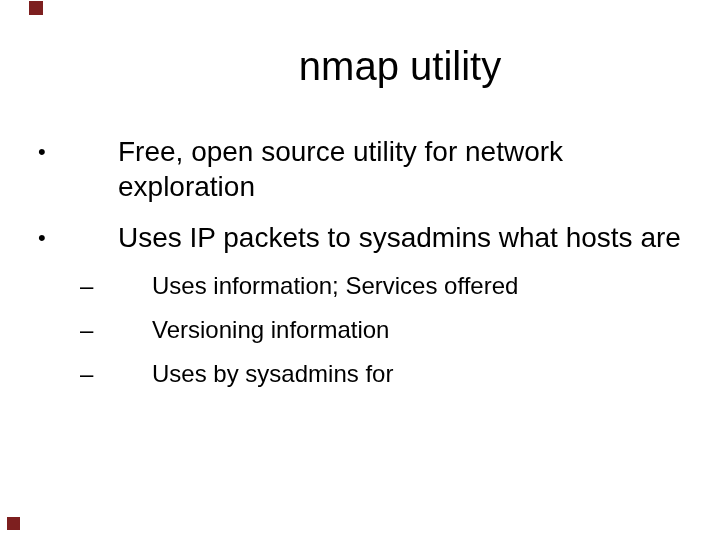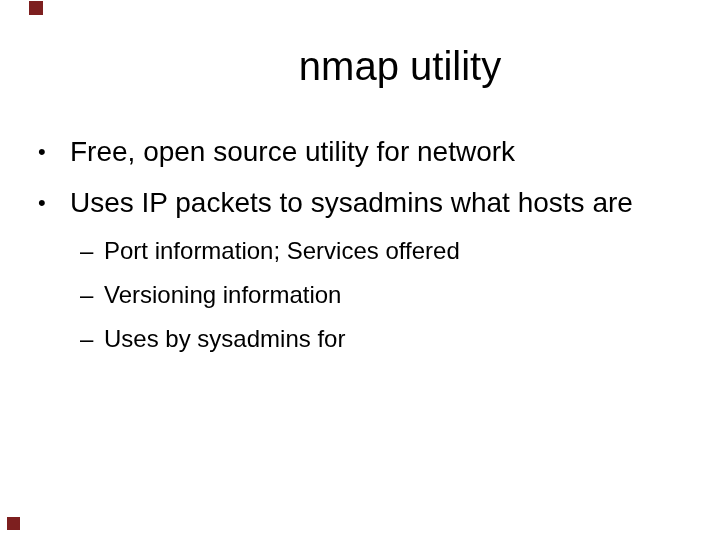--- a/index.html
+++ b/index.html
@@ -61,20 +61,21 @@
     margin-bottom: 16px;
   }
   .bullet.l1 .marker {
     flex: none;
     width: 32px;
     font-size: 22px;
     line-height: 35px;
   }
   .bullet .lines {
     flex: 1;
+    margin-left: 48px;
   }
   .bullet .line {
     display: block;
   }
   .sub-group {
     margin-left: 42px;
     margin-top: 10px;
   }
   .bullet.l2 {
     font-size: 24px;
@@ -95,36 +96,37 @@
   <div class="accent-square top" style="background: rgb(125, 31, 31);"></div>
 
   <h1 class="title">nmap utility</h1>
 
   <div class="content">
 
     <div class="bullet l1">
       <span class="marker">•</span>
       <span class="lines">
         <span class="line">Free, open source utility for network</span>
+        <span class="line">exploration</span>
       </span>
     </div>
 
     <div class="bullet l1">
       <span class="marker">•</span>
       <span class="lines">
         <span class="line">Uses IP packets to sysadmins what hosts are</span>
       </span>
     </div>
 
     <div class="sub-group">
 
       <div class="bullet l2">
         <span class="marker">–</span>
         <span class="lines">
-          <span class="line">Port information; Services offered</span>
+          <span class="line">Uses information; Services offered</span>
         </span>
       </div>
 
       <div class="bullet l2">
         <span class="marker">–</span>
         <span class="lines">
           <span class="line">Versioning information</span>
         </span>
       </div>
 

